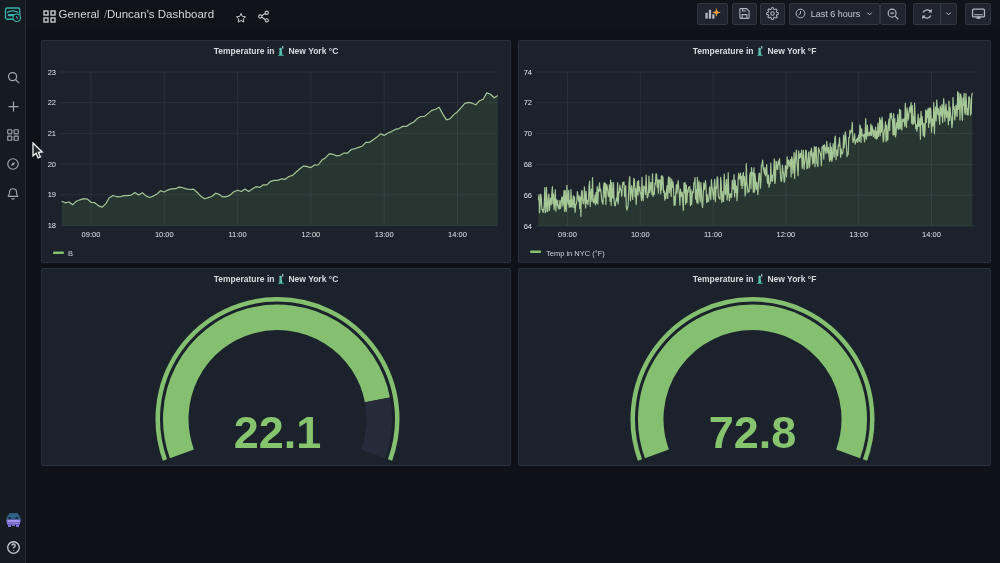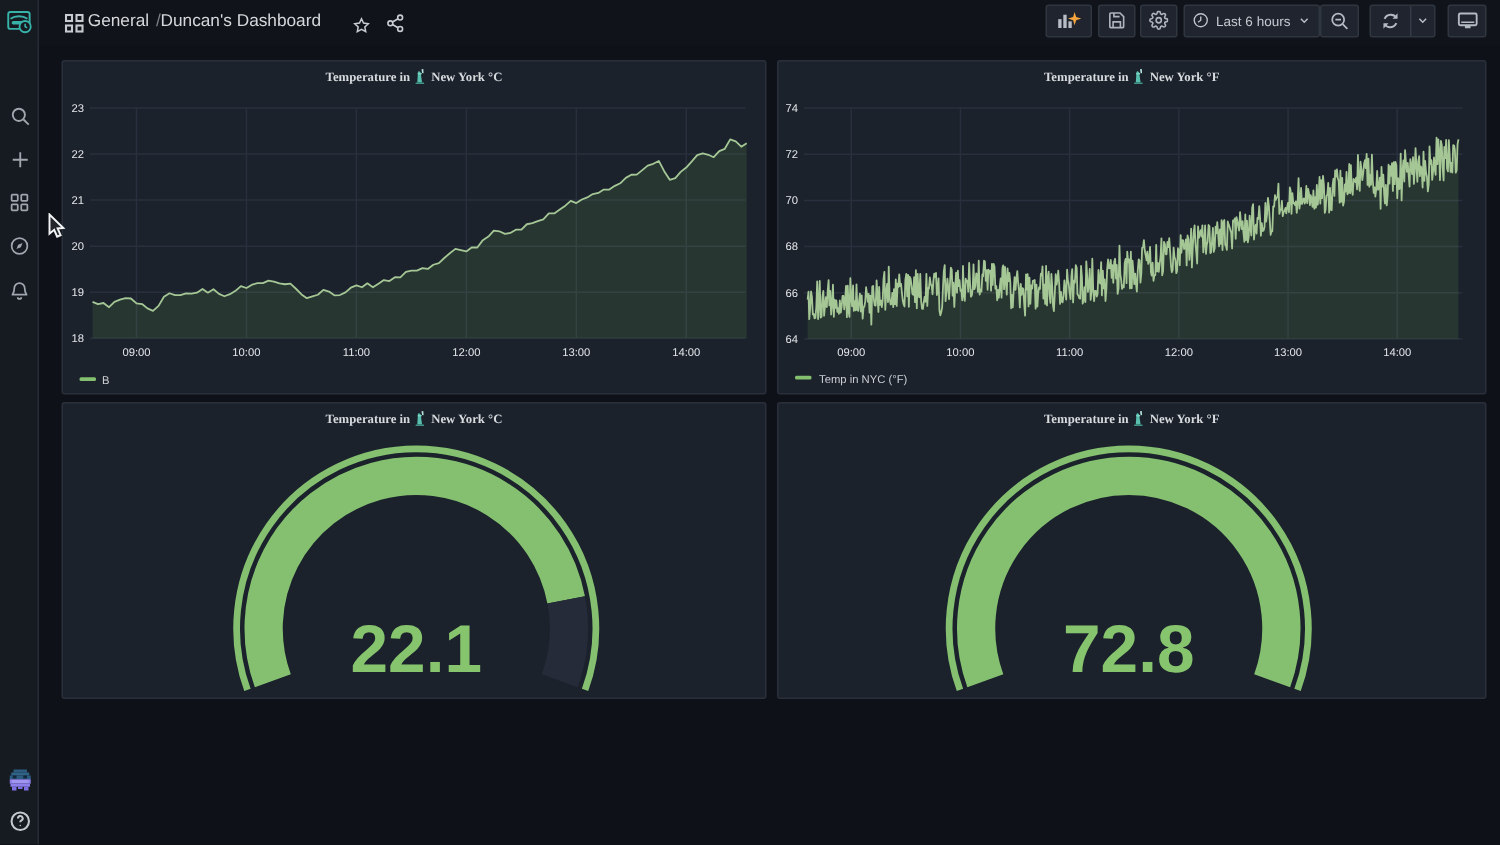--- a/index.html
+++ b/index.html
@@ -8,21 +8,21 @@
 #sidebar { position:absolute; left:0; top:0; width:26px; height:563px;
   background:#161b22; border-right:1px solid #262c35; }
 .sicon { position:absolute; left:6px; }
 #topnav { position:absolute; left:26px; top:0; width:974px; height:30px; background:#10141a; }
 .crumb { position:absolute; top:8px; font-size:11.5px; color:#d5d7da; font-weight:400; }
 .btn { position:absolute; top:3px; height:21.5px; background:#1f242e;
   border:1px solid #30363f; border-radius:2px; display:flex; align-items:center;
   justify-content:center; color:#c6cad0; }
 .panel { position:absolute; background:#1b222c; border:1px solid #2a303b; border-radius:2px; }
 .ptitle { position:absolute; top:5px; left:0; right:0; display:flex; align-items:center;
-  justify-content:center; font-size:8.5px; font-weight:700; color:#d8dbde; gap:2px;font-family:Liberation Serif, serif; }
+  justify-content:center; font-size:8.5px; font-weight:700; color:#d8dbde; gap:2px; }
 svg.chart { position:absolute; left:0; top:0; }
 </style></head>
 <body>
 <div id="app">
 
 <div id="sidebar">
   <div class="sicon" style="left:4px;top:5px;"><svg width="18" height="18" viewBox="0 0 24 24" fill="none">
           <rect x="2" y="4" width="19" height="15" rx="2" stroke="#37b3aa" stroke-width="1.7"></rect>
           <path d="M4 10c4-3 11-3 15 0" stroke="#37b3aa" stroke-width="1.7"></path>
           <rect x="5" y="12" width="12" height="3" rx="1.5" fill="#37b3aa"></rect>

